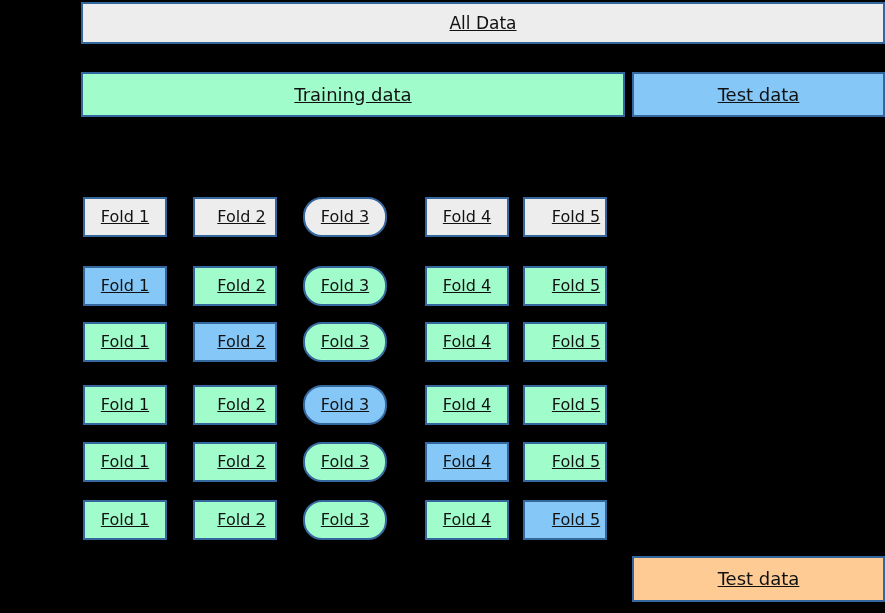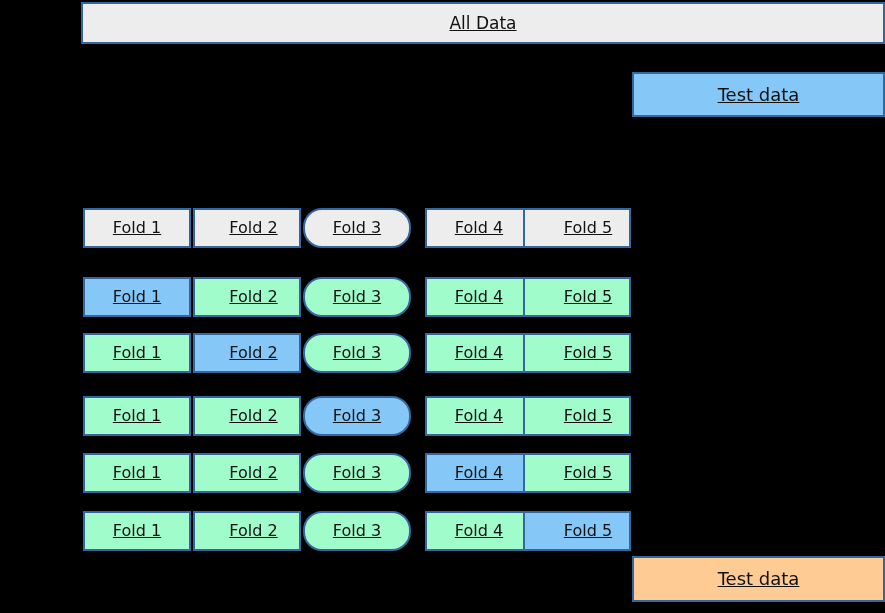--- a/index.html
+++ b/index.html
@@ -39,39 +39,42 @@
   .training  { left: 81px;  top: 72px;  width: 544px; height: 45px; }
   .test-top  { left: 632px; top: 72px;  width: 253px; height: 45px; }
   .final-test{ left: 632px; top: 556px; width: 253px; height: 46px; }
 
   
   .col-0 { left: 83px;  }
   .col-1 { left: 193px; padding-left: 13px; }
   .col-2 { left: 303px; border-radius: 19px; }
   .col-3 { left: 425px; }
   .col-4 { left: 523px; padding-left: 22px; }
-  .fold { width: 108px; height: 40px; margin-top: 11px; }
+  .fold { width: 84px; height: 40px; }
 
   
   .hrow  { top: 197px; }
   .row-0 { top: 266px; }
   .row-1 { top: 322px; }
   .row-2 { top: 385px; }
   .row-3 { top: 442px; }
   .row-4 { top: 500px; }
 </style>
 </head>
 <body>
 
 <div class="canvas">
 
   <div class="box bar fill-gray all-data">
     <span>All Data</span>
   </div>
 
+  <div class="box bar fill-green training">
+    <span>Training data</span>
+  </div>
   <div class="box bar fill-blue test-top">
     <span>Test data</span>
   </div>
 
   <div class="box fold fill-gray hrow col-0">
     <span>Fold 1</span>
   </div>
   <div class="box fold fill-gray hrow col-1">
     <span>Fold 2</span>
   </div>

